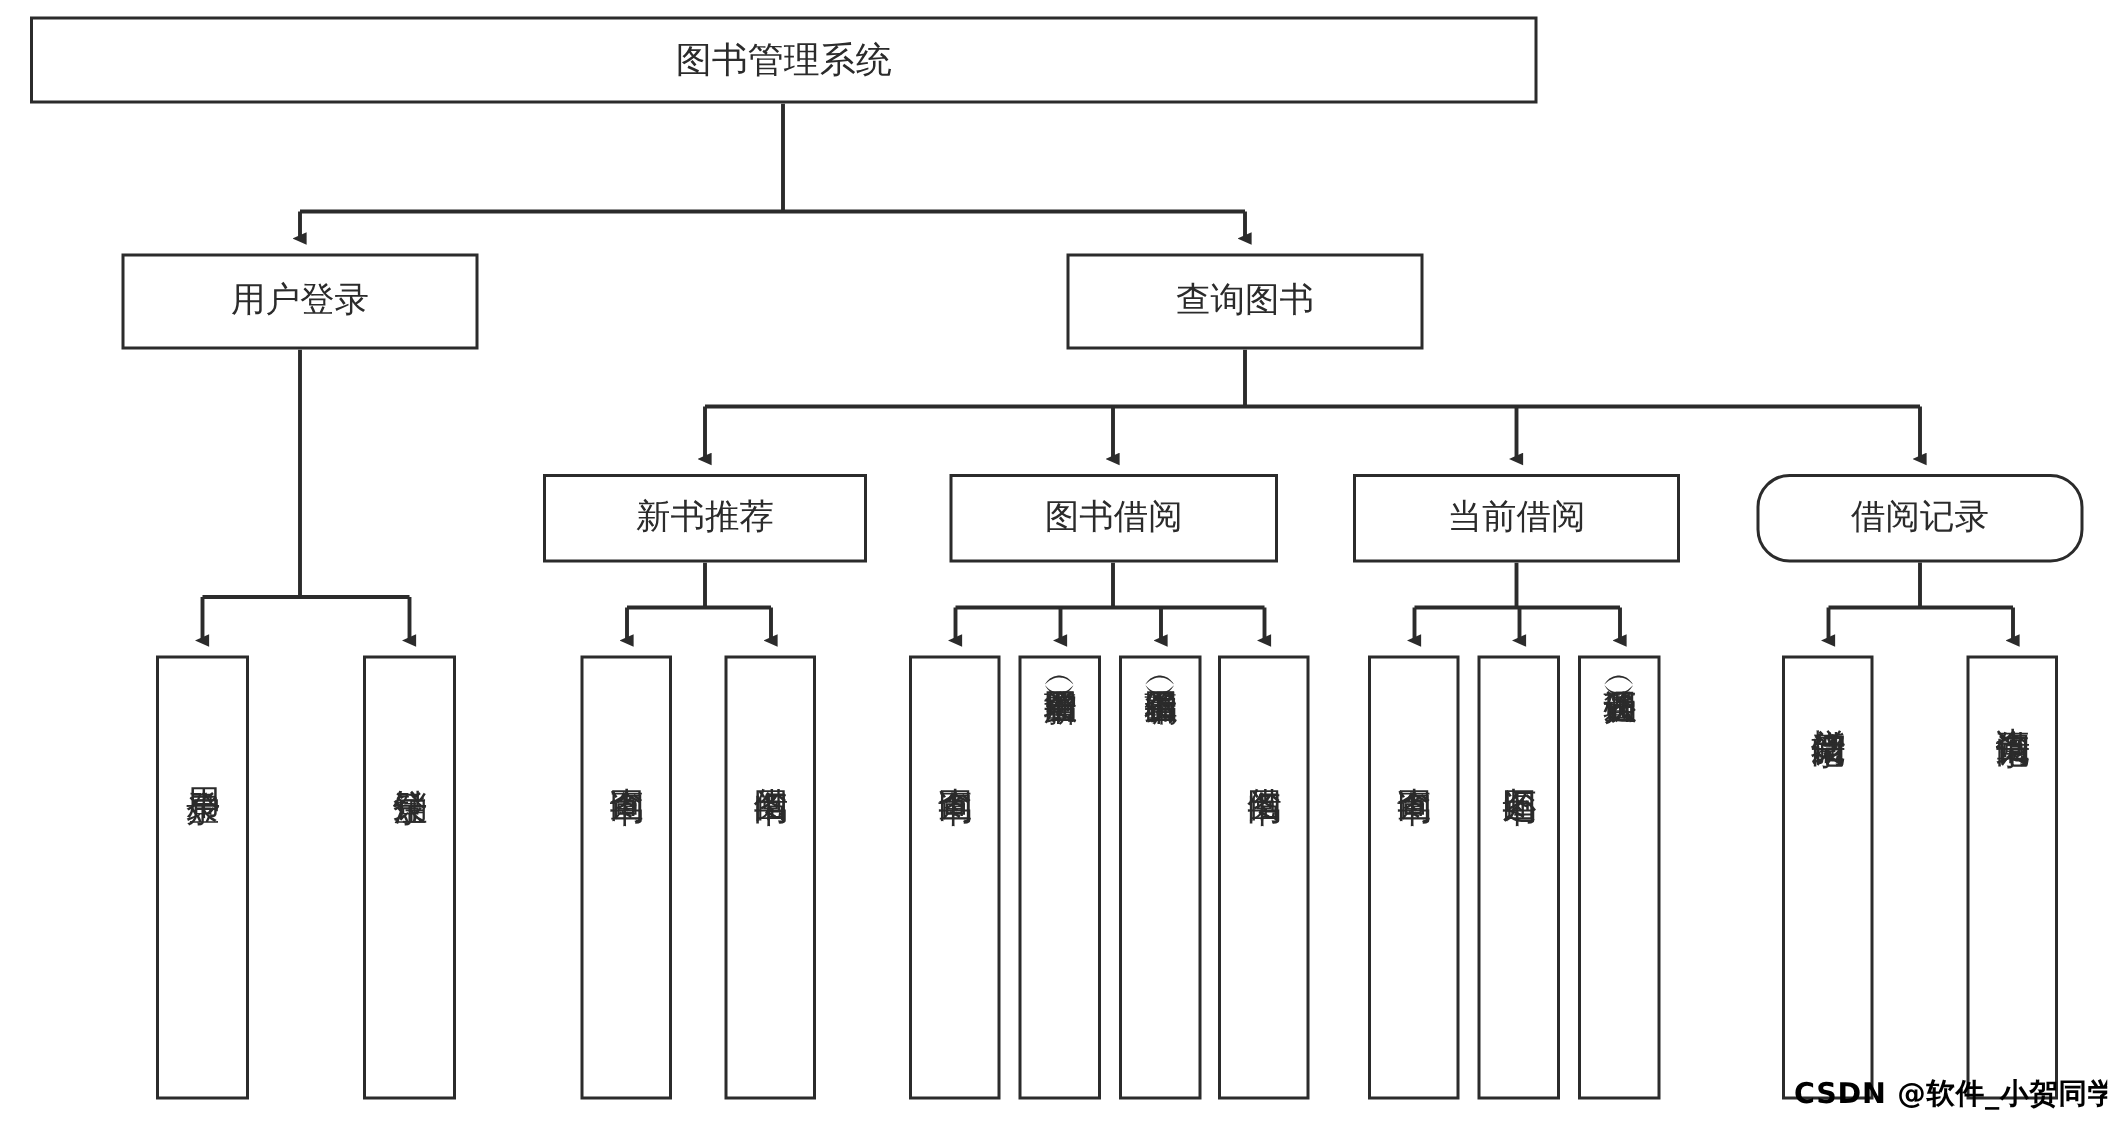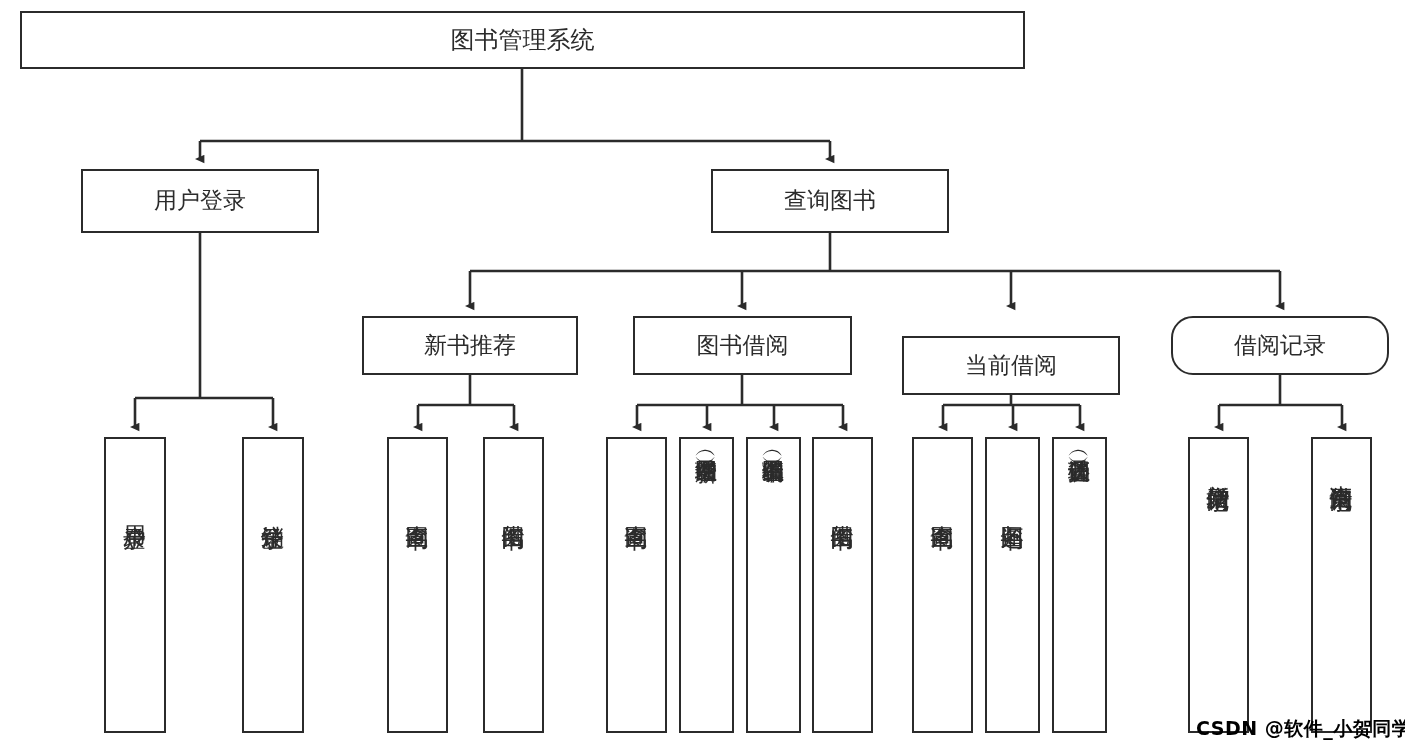--- a/index.html
+++ b/index.html
@@ -136,21 +136,21 @@
   <div class="node horiz" style="left:711px; top:169px; width:238px; height:64px;">
     <span class="node-label">查询图书</span>
   </div>
 
   <div class="node horiz" style="left:362px; top:316px; width:216px; height:59px;">
     <span class="node-label">新书推荐</span>
   </div>
   <div class="node horiz" style="left:633px; top:316px; width:219px; height:59px;">
     <span class="node-label">图书借阅</span>
   </div>
-  <div class="node horiz" style="left:902px; top:316px; width:218px; height:59px;margin-top:20px;">
+  <div class="node horiz" style="left:902px; top:316px; width:218px; height:59px;">
     <span class="node-label">当前借阅</span>
   </div>
   <div class="node horiz" style="left:1171px; top:316px; width:218px; height:59px;border-radius:22px;">
     <span class="node-label">借阅记录</span>
   </div>
 
   <div class="node vert" style="left:104px; top:437px; width:62px; height:296px; padding-top:68px;">
     <span class="node-label">用户登录</span>
   </div>
   <div class="node vert" style="left:242px; top:437px; width:62px; height:296px; padding-top:68px;">

